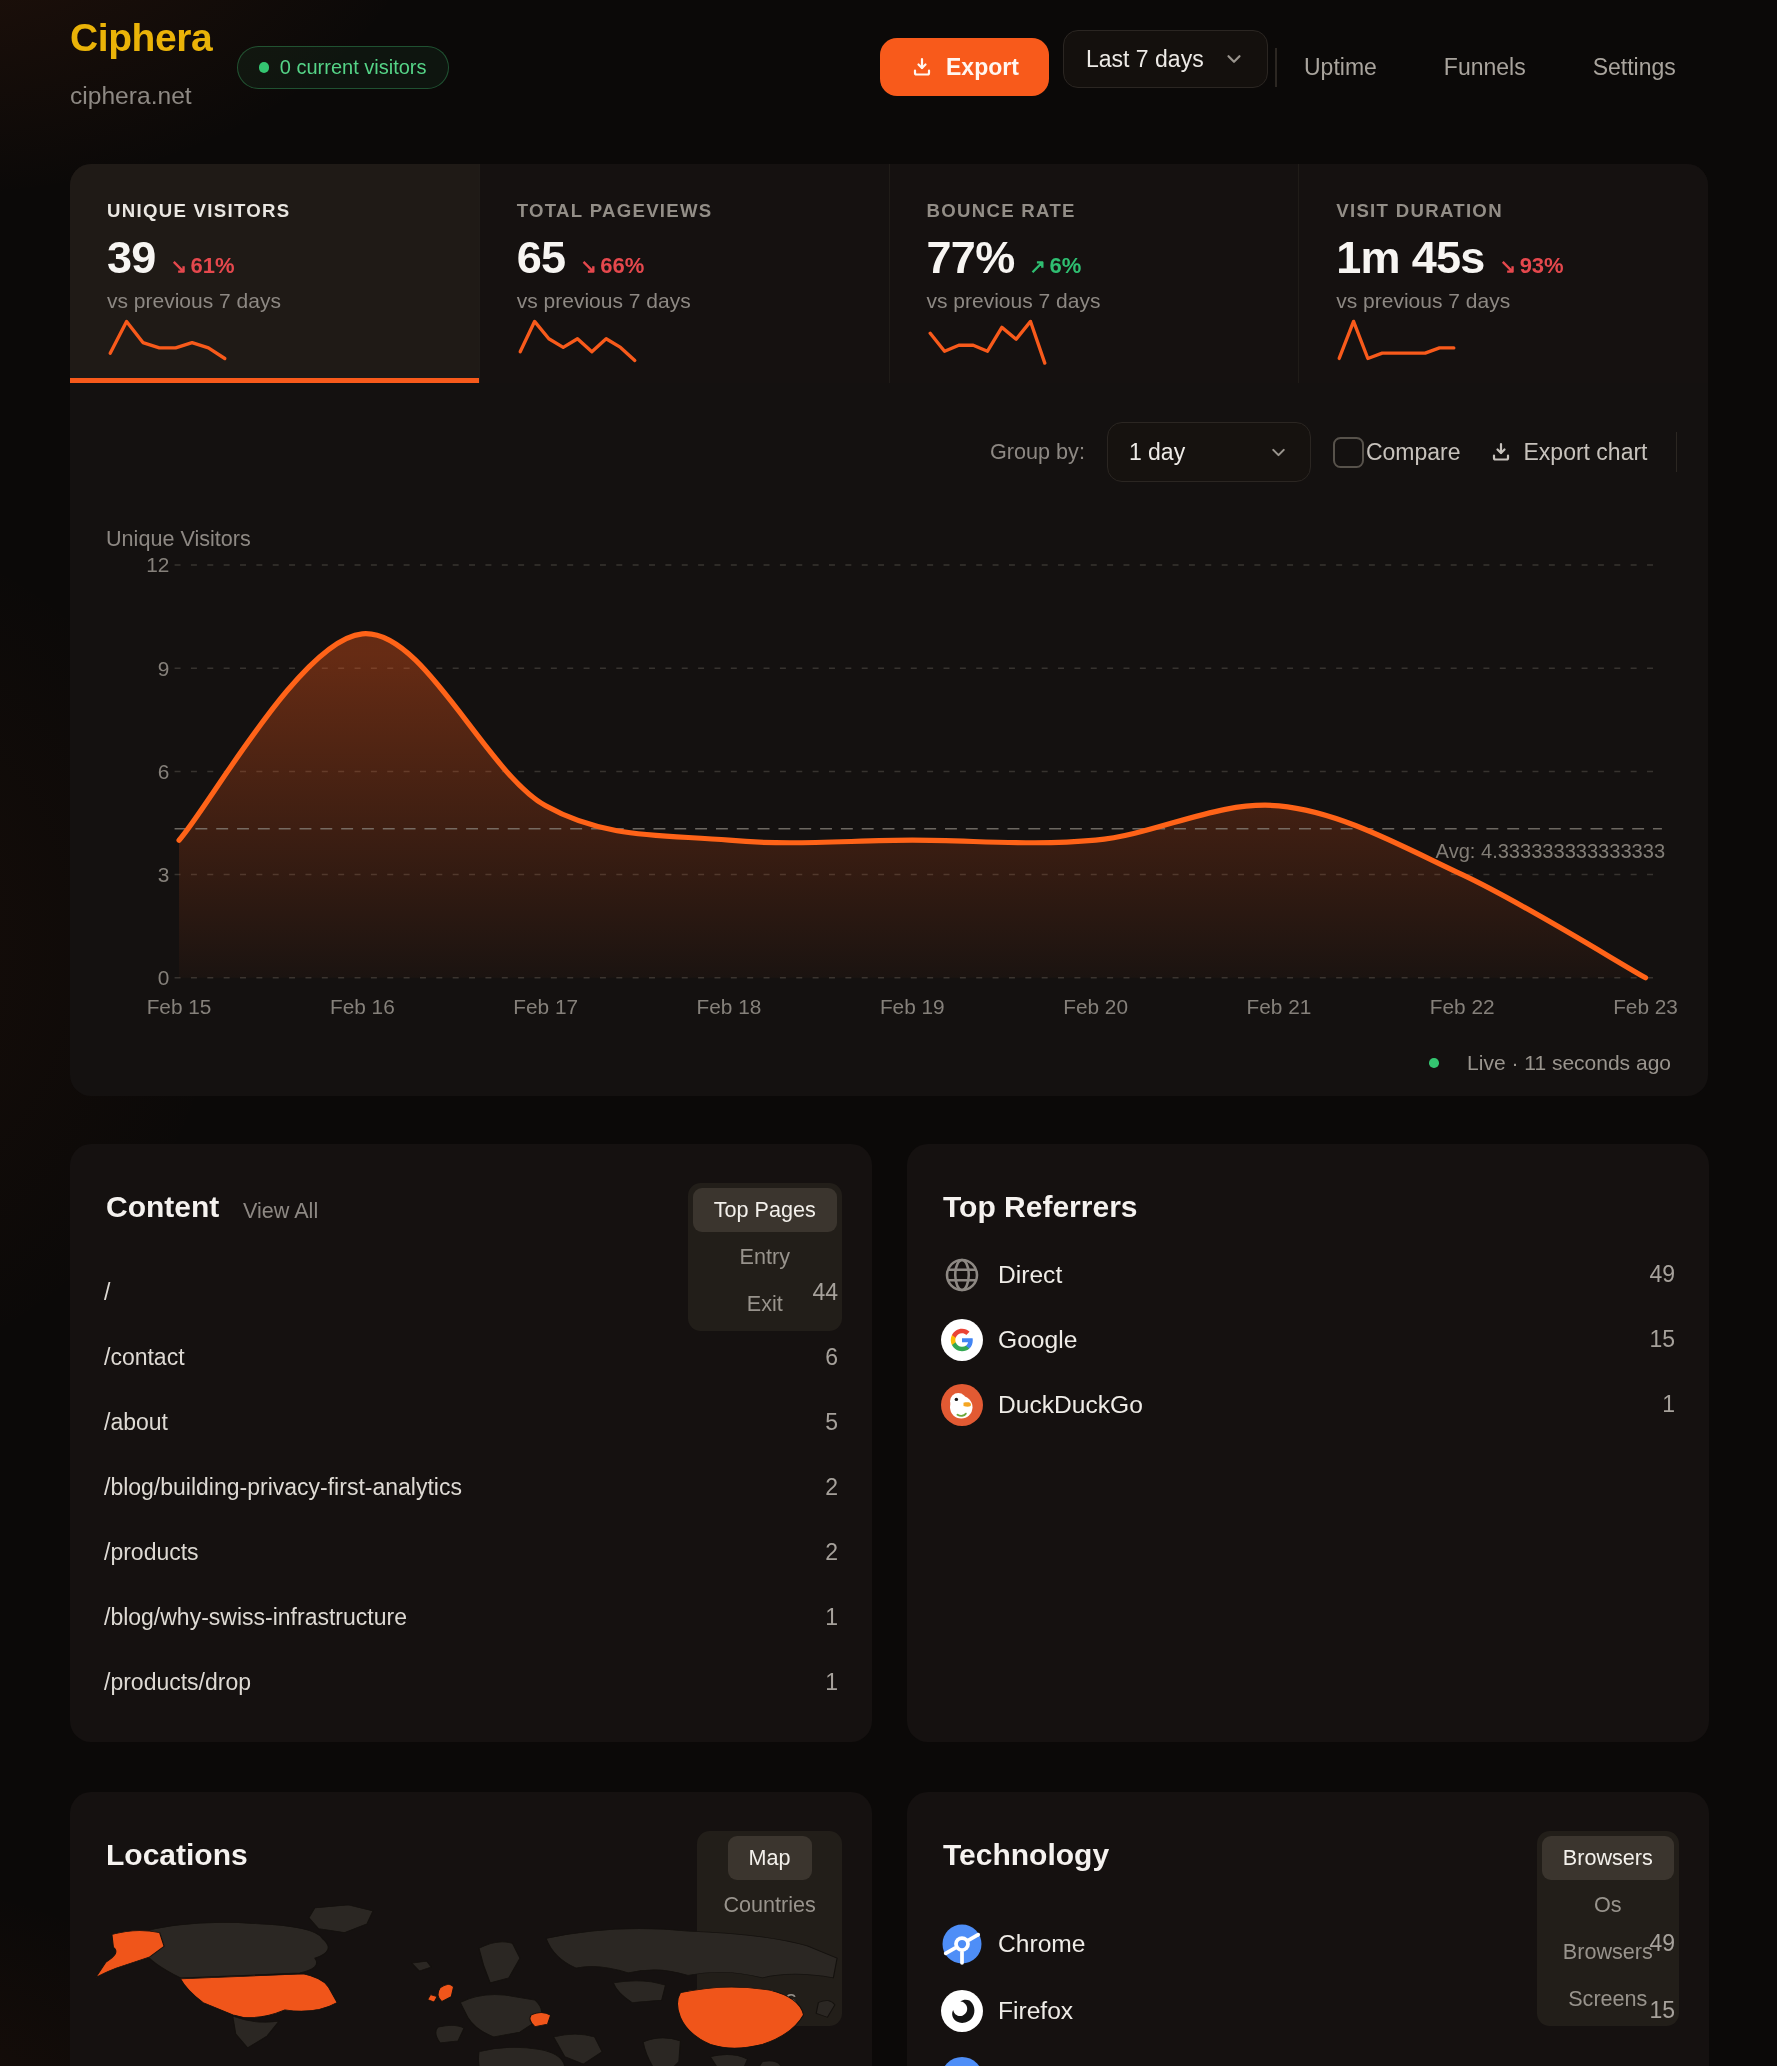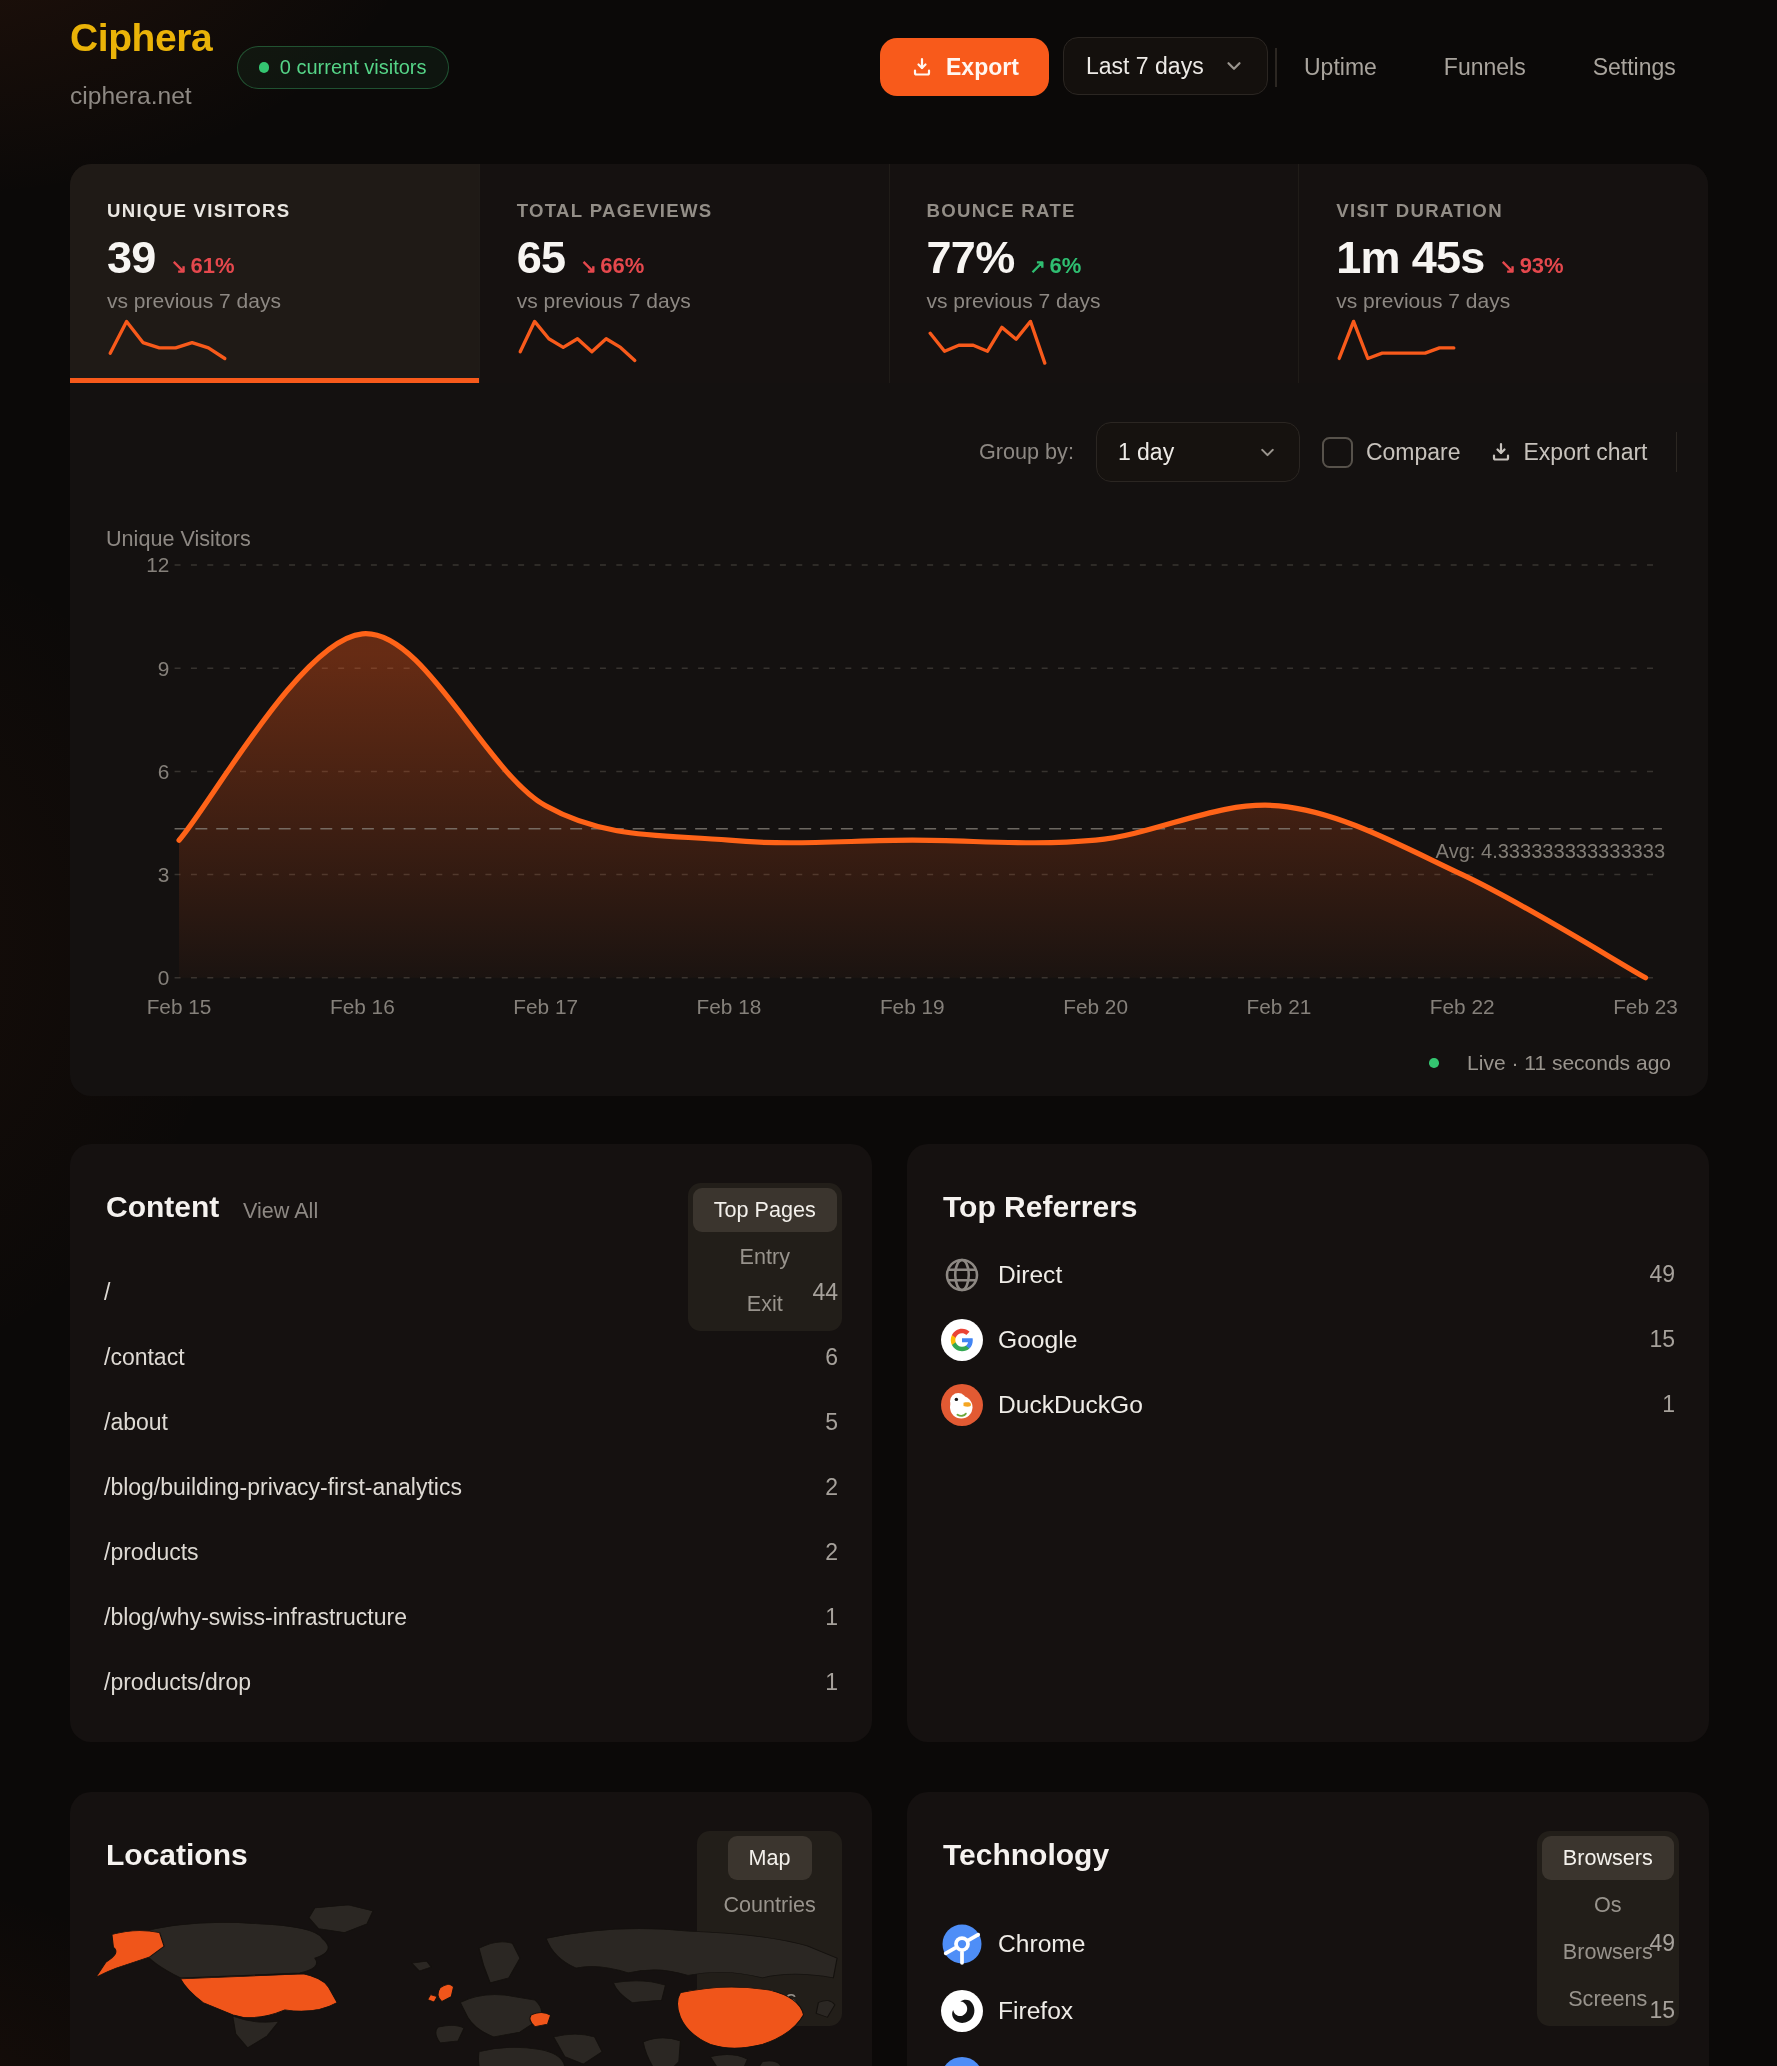--- a/index.html
+++ b/index.html
@@ -15,21 +15,21 @@
   .site-title{position:absolute;left:70px;top:16.4px;margin:0;font-size:39px;font-weight:700;color:#eab308;letter-spacing:-0.4px;}
   .badge{position:absolute;left:237px;top:46px;height:43px;display:flex;align-items:center;gap:10.4px;
     padding:0 21px;border-radius:21.6px;background:rgba(61,181,109,0.07);border:1.5px solid rgba(74,222,128,0.30);
     color:#55D487;font-size:20px;}
   .badge .dot{width:10.4px;height:10.4px;border-radius:50%;background:#34C671;}
   .domain{position:absolute;left:70px;top:82px;font-size:24.6px;color:#8D8883;}
   .export-btn{position:absolute;left:880px;top:38px;height:58px;display:flex;align-items:center;gap:12px;
     padding:0 30px;border:none;border-radius:17px;background:#F85A1B;color:#FFF7F2;font-size:23px;font-weight:600;cursor:pointer;}
   .icn{display:inline-flex;align-items:center;justify-content:center;}
   .icn svg{display:block;}
-  .range-select{position:absolute;left:1063px;top:37px;height:58px;min-width:186px;display:flex;align-items:center;gap:19.4px;
+  .range-select{position:absolute;left:1063px;top:30px;height:58px;min-width:186px;display:flex;align-items:center;gap:19.4px;
     padding:0 22px;border-radius:15px;background:#131009;background:#14100D;border:1.5px solid #2B2622;color:#EDEAE6;font-size:23px;}
   .range-select .chev{color:#9A958E;margin-left:auto;}
   .vdiv{position:absolute;width:1.5px;background:#2C2722;}
   .vdiv.hdr{left:1275px;top:48px;height:39px;}
   .nav{position:absolute;left:1304px;top:54px;display:flex;gap:67px;}
   .nav-link{font-size:23px;color:#A9A49D;cursor:pointer;}
 
   
   .main-panel{left:70px;top:164px;width:1638px;height:932px;background:#141110;overflow:hidden;}
   .stats-row{position:absolute;left:0;top:0;right:0;height:219px;display:flex;}
@@ -47,21 +47,21 @@
   .stat-change.pos{color:#2FBE71;}
   .stat-compare{position:absolute;left:37px;top:125px;font-size:21px;color:#8D8883;}
   .stat-spark{position:absolute;left:34px;top:147px;}
 
   
   .chart-controls{position:absolute;top:258px;right:31px;height:60px;display:flex;align-items:center;gap:22px;}
   .groupby-label{font-size:21.6px;color:#8D8883;}
   .groupby-select{width:204px;height:60px;display:flex;align-items:center;padding:0 21px;
     border:1.5px solid #2B2622;border-radius:15px;background:#16120F;color:#EDEAE6;font-size:23px;cursor:pointer;}
   .groupby-select .chev{color:#9A958E;margin-left:auto;}
-  .compare-wrap{display:flex;align-items:center;gap:13px;cursor:pointer;}
+  .compare-wrap{display:flex;align-items:center;gap:2px;cursor:pointer;}
   .checkbox{width:31px;height:31px;border:2.2px solid #57524B;border-radius:7.4px;background:transparent;}
   .compare-label{font-size:23px;color:#C7C2BC;}
   .export-chart{display:flex;align-items:center;gap:11px;background:none;border:none;color:#C7C2BC;font-size:23px;cursor:pointer;}
   .vdiv.ctrl{position:static;height:40px;}
 
   .chart-title{position:absolute;left:36px;top:362px;font-size:21.6px;color:#8D8883;}
   .chart-wrap{position:absolute;left:0;top:349px;width:1637px;height:528px;}
   .live-row{position:absolute;right:37px;top:887px;display:flex;align-items:center;gap:28px;font-size:21px;color:#9A958E;}
   .live-row .dot{width:9.7px;height:9.7px;border-radius:50%;background:#34C671;}
 

